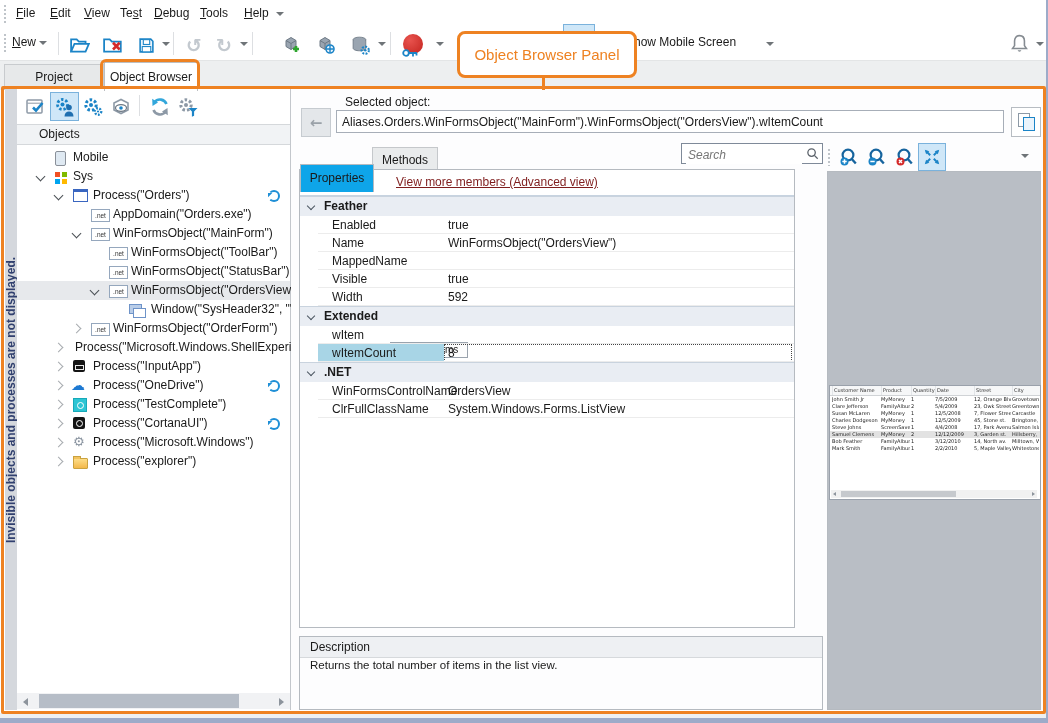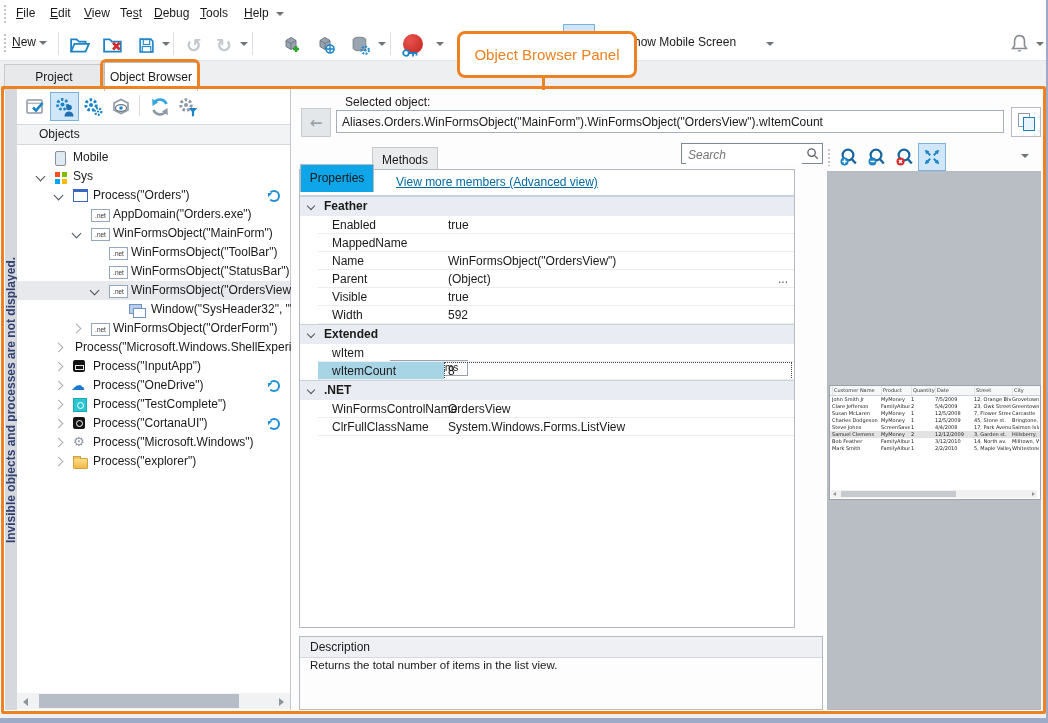--- a/index.html
+++ b/index.html
@@ -81,21 +81,21 @@
   #copy-btn .pg1{position:absolute;left:6px;top:5px;width:10px;height:12px;border:1.5px solid #8d99a6;background:#fff;}
   #copy-btn .pg2{position:absolute;left:11px;top:9px;width:10px;height:12px;border:1.5px solid #1b84c7;background:#eaf4fc;}
   
   #tab-properties{left:9px;top:55px;width:72px;height:27px;background:#0ea5e9;border:1px solid #b5bac0;border-bottom:none;text-align:center;line-height:27px;z-index:3;margin-top:20px;}
   #tab-methods{left:81px;top:58px;width:64px;height:24px;background:#e9ebec;border:1px solid #c5c8cb;border-bottom:none;text-align:center;line-height:24px;}
   #search-box{left:390px;top:54px;width:142px;height:21px;border:1px solid #7f8a99;background:#fff;box-sizing:border-box;}
   #search-box input{position:absolute;left:4px;top:1px;width:112px;height:17px;border:none;outline:none;font-style:italic;font-size:12px;font-family:"Liberation Sans",sans-serif;color:#333;}
   #props-box{left:8px;top:80px;width:496px;height:459px;border:1px solid #b5bac0;background:#fff;box-sizing:border-box;text-decoration:underline;}
   #basicview-row{position:relative;height:25px;border-bottom:1px solid #c7d3e0;}
   #basicview-row b{position:absolute;left:10px;line-height:25px;}
-  #basicview-row a{position:absolute;left:96px;line-height:25px;color:#0369a1;text-decoration:underline;}
+  #basicview-row a{position:absolute;left:96px;line-height:25px;color:#7f1d1d;text-decoration:underline;}
   .pgroup{position:relative;height:19px;background:#e9edf3;border-top:1px solid #c9d3de;font-weight:bold;}
   .pgroup .gchev{position:absolute;left:8px;top:6px;width:5px;height:5px;border-left:1.5px solid #4a5560;border-bottom:1.5px solid #4a5560;transform:rotate(-45deg);}
   .pgroup span.gt{position:absolute;left:24px;line-height:19px;}
   .prow{position:relative;height:18px;}
   .prow::after{content:'';position:absolute;left:18px;right:0;bottom:0;border-bottom:1px solid #ececec;}
   .pname{position:absolute;left:32px;line-height:18px;white-space:nowrap;}
   .pval{position:absolute;left:148px;line-height:18px;white-space:nowrap;}
   .pname-hl{position:absolute;left:18px;top:0;width:126px;height:18px;background:#a8d5e6;}
   .pfocus{position:absolute;left:144px;top:0px;right:2px;height:16px;border:1px dotted #444;}
   .pmore{position:absolute;right:6px;line-height:18px;color:#555;}
@@ -420,31 +420,26 @@
       </div>
       <div class="pgroup">
           <span class="gchev"></span>
           <span class="gt">Feather</span>
         </div>
       <div class="prow">
           <span class="pname">Enabled</span>
           <span class="pval">true</span>
         </div>
       <div class="prow">
+          <span class="pname">Name</span>
+          <span class="pval">WinFormsObject("OrdersView")</span>
+        </div>
+      <div class="prow">
           <span class="pname">MappedName</span>
           <span class="pval"></span>
-        </div>
-      <div class="prow">
-          <span class="pname">Name</span>
-          <span class="pval">WinFormsObject("OrdersView")</span>
-        </div>
-      <div class="prow">
-          <span class="pname">Parent</span>
-          <span class="pval">(Object)</span>
-          <span class="pmore">...</span>
         </div>
       <div class="prow">
           <span class="pname">Visible</span>
           <span class="pval">true</span>
         </div>
       <div class="prow">
           <span class="pname">Width</span>
           <span class="pval">592</span>
         </div>
       <div class="pgroup">

